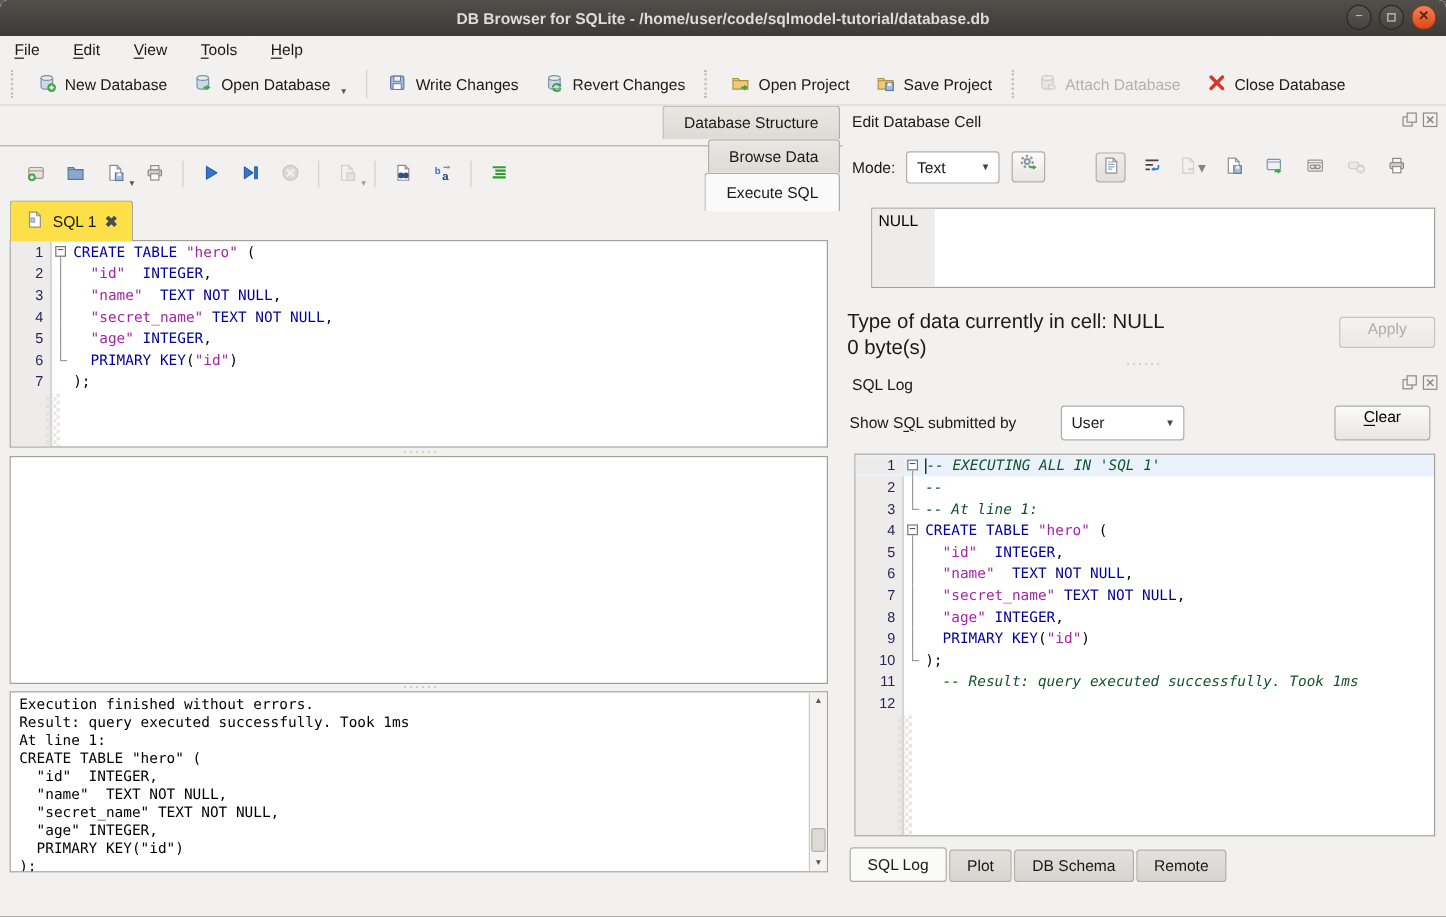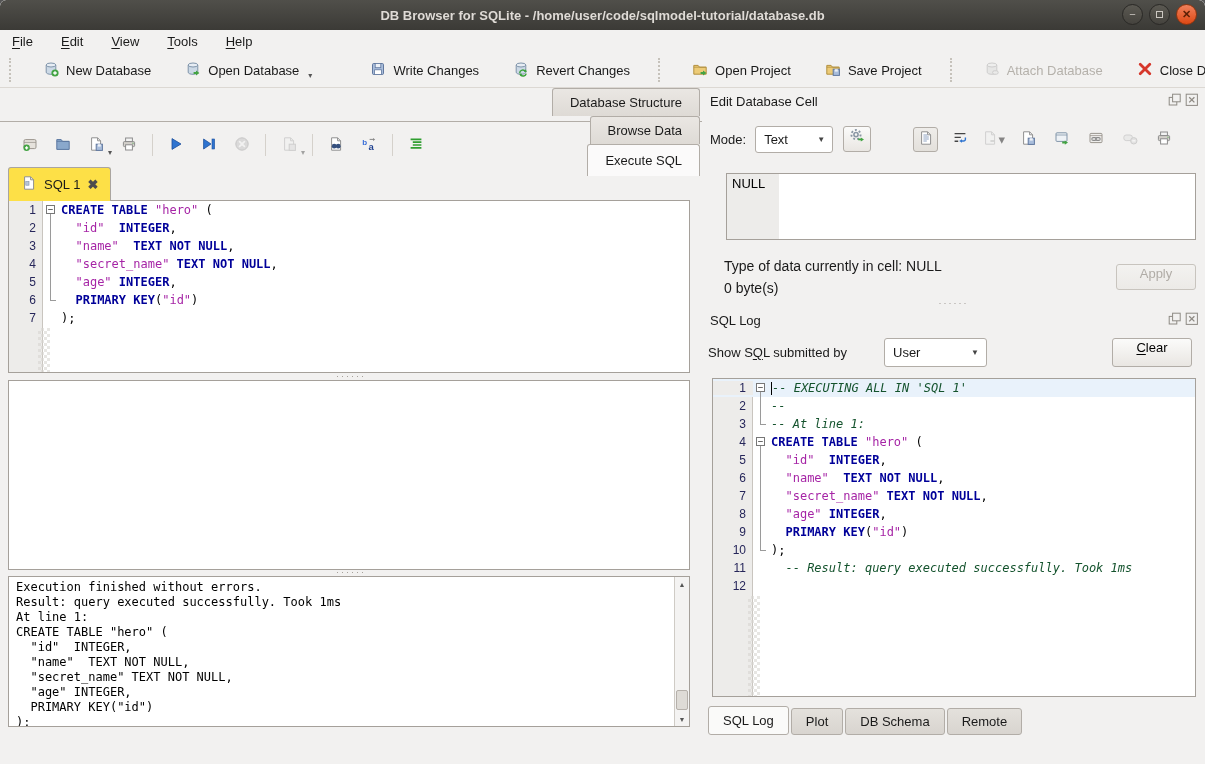--- a/index.html
+++ b/index.html
@@ -17,21 +17,21 @@
     background:linear-gradient(#5b5952,#45433e);border:1px solid #2a2926;color:#ccc8c2;font-size:11px;line-height:1;}
   .wbtn .sq{width:7px;height:7px;border:1.5px solid #ccc8c2;}
   .wbtn.close{background:linear-gradient(#f0815c,#dd4814);border-color:#93350e;color:#5c1f05;font-weight:bold;}
   
   .menubar{position:absolute;top:30px;left:0;right:0;height:23px;display:flex;align-items:center;
     padding-left:10px;gap:24px;background:#f2f1f0;}
   .menu-item{padding:1px 2px;cursor:default;}
   .mn{text-decoration:underline;text-underline-offset:2px;}
   
   .toolbar{position:absolute;top:53px;left:0;right:0;height:35px;display:flex;align-items:center;
-    padding-left:4px;border-bottom:1px solid #dcd8d3;gap:12px;}
+    padding-left:4px;border-bottom:1px solid #dcd8d3;}
   .tb-button{display:flex;align-items:center;gap:7px;padding:4px 11px;border-radius:3px;white-space:nowrap;}
   .tb-button.disabled{color:#b5b1ab;}
   .tb-button.disabled svg{opacity:.5;}
   .tb-sep{width:1px;height:24px;background:#d5d1cb;margin:0 6px;}
   .tb-grip{width:0;height:24px;border-left:2px dotted #c6c2bb;margin:0 9px 0 5px;}
   .caret{font-size:8px;color:#555;margin-left:2px;align-self:flex-end;}
   
   .content{position:absolute;top:88px;left:0;right:0;bottom:28px;}
   .left-pane{position:absolute;top:0;left:0;width:702px;height:100%;}
   .right-pane{position:absolute;top:0;left:702px;right:0;height:100%;}
@@ -70,21 +70,21 @@
     font-family:"Liberation Sans",sans-serif;font-size:12px;}
   .g40row .ln{width:40px;flex:0 0 40px;}
   .fold{position:relative;width:16px;flex:0 0 16px;height:100%;}
   .fold.mid::before{content:'';position:absolute;left:7px;top:0;bottom:0;border-left:1px solid #9a9a9a;}
   .fold.start::before{content:'';position:absolute;left:7px;top:13px;bottom:0;border-left:1px solid #9a9a9a;}
   .fold.end::before{content:'';position:absolute;left:7px;top:0;height:9px;width:5px;
     border-left:1px solid #9a9a9a;border-bottom:1px solid #9a9a9a;}
   .fbox{position:absolute;left:3px;top:4px;width:9px;height:9px;border:1px solid #777;background:#fff;
     font-size:9px;line-height:7px;text-align:center;color:#333;}
   .codetext{white-space:pre;padding-left:2px;}
-  .t-kw{color:#000099;font-weight:bold;}
+  .t-kw{color:#000099;font-weight:normal;}
   .t-str{color:#a625a6;}
   .t-com{color:#14532d;font-style:italic;}
   .t-txt{color:#000;}
   .code-line.hl{background:#e9f2fb;}
   .code-line.hl .ln{background:#edecea;}
   .caret-bar{display:inline-block;width:1px;height:13px;background:#000;vertical-align:middle;}
   
   .hsplit{position:absolute;left:0;right:0;height:7px;display:flex;align-items:center;justify-content:center;}
   .dots{color:#9a958e;font-size:9px;letter-spacing:2px;line-height:3px;}
   #split1{top:285px;} #split2{top:481px;}
@@ -107,21 +107,21 @@
   .btn{background:linear-gradient(#fbfbfa,#e9e6e2);border:1px solid #b2ada7;border-radius:3px;
     display:flex;align-items:flex-start;justify-content:center;}
   .btn.disabled{color:#b0aca6;background:linear-gradient(#f3f2f0,#eceae7);border-color:#c8c4be;}
   .icon-btn{width:28px;height:26px;}
   .cell-tools{display:flex;align-items:center;gap:9px;margin-left:42px;}
   .ctool{width:25px;height:25px;display:flex;align-items:center;justify-content:center;position:relative;border-radius:3px;}
   .ctool.active{border:1px solid #b2ada7;background:linear-gradient(#efedea,#e3e0db);}
   .ctool.disabled{opacity:.5;}
   .null-box{position:absolute;top:85px;left:24px;width:470px;height:67px;border:1px solid #a5a09a;background:#fff;display:flex;}
   .null-gray{width:52px;background:#edecea;padding:2px 0 0 5px;font-size:13px;color:#000;}
-  .cell-info{position:absolute;left:22px;font-size:14px;color:#1a1a1a;}
+  .cell-info{position:absolute;left:4px;font-size:17px;color:#1a1a1a;}
   #apply-btn{position:absolute;top:176px;left:414px;width:80px;height:26px;font-size:13px;}
   .vsplit{position:absolute;left:0;right:0;height:7px;display:flex;align-items:center;justify-content:center;}
   .filter-row{position:absolute;top:249px;left:6px;right:8px;height:30px;display:flex;align-items:center;}
   #log-box{position:absolute;top:290px;left:10px;width:484px;height:319px;border:1px solid #a5a09a;
     background:#fff;overflow:hidden;}
   .bottom-tabs{position:absolute;top:617px;left:6px;height:30px;display:flex;align-items:flex-end;gap:2px;}
   .btab{padding:5px 14px;background:linear-gradient(#e4e1dc,#d8d4cf);border:1px solid #b2ada7;border-radius:3px;}
   .btab.active{background:#fafaf9;padding:6px 14px;}
   
   .statusbar{position:absolute;left:0;right:0;bottom:0;height:28px;background:#f2f1f0;}

